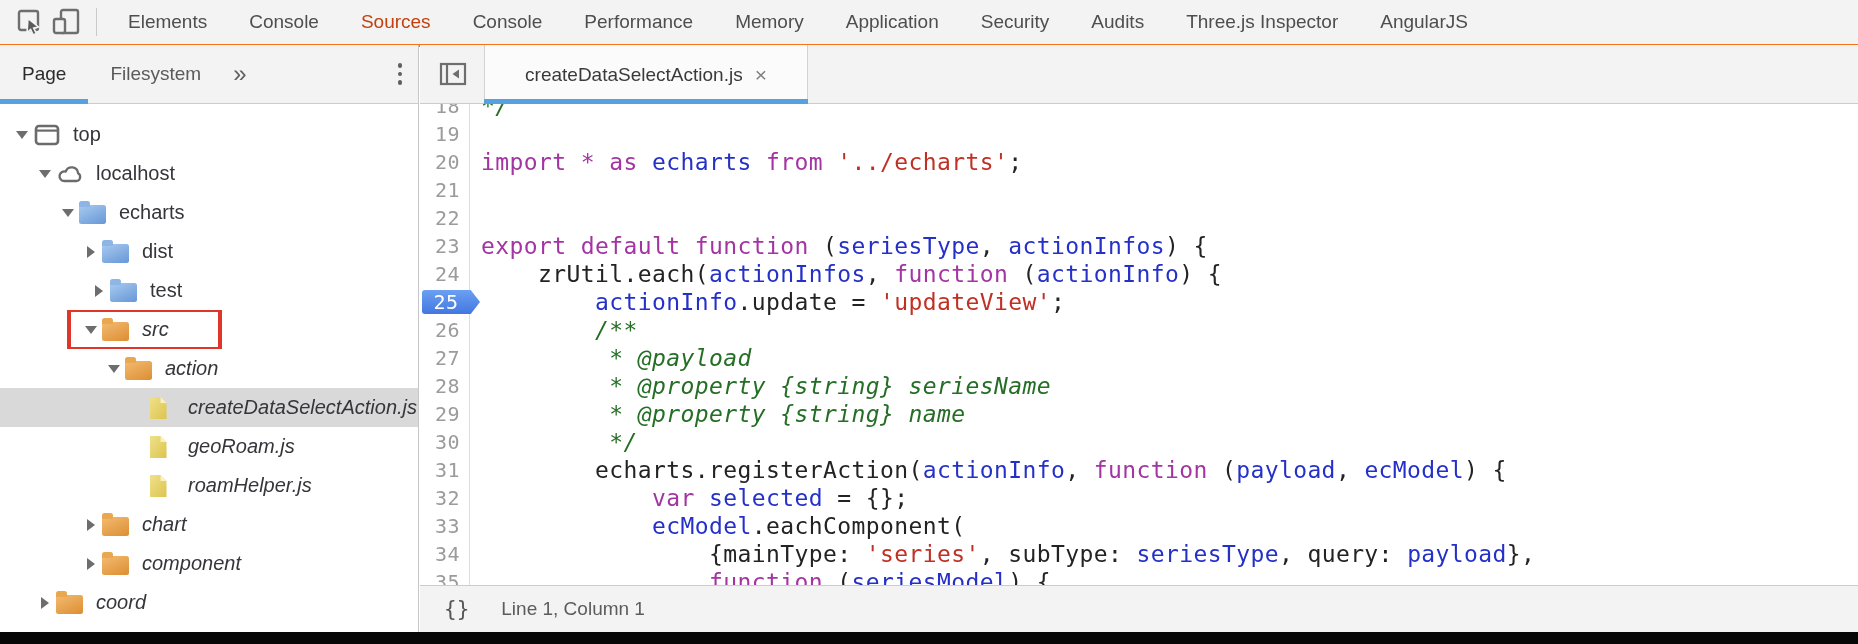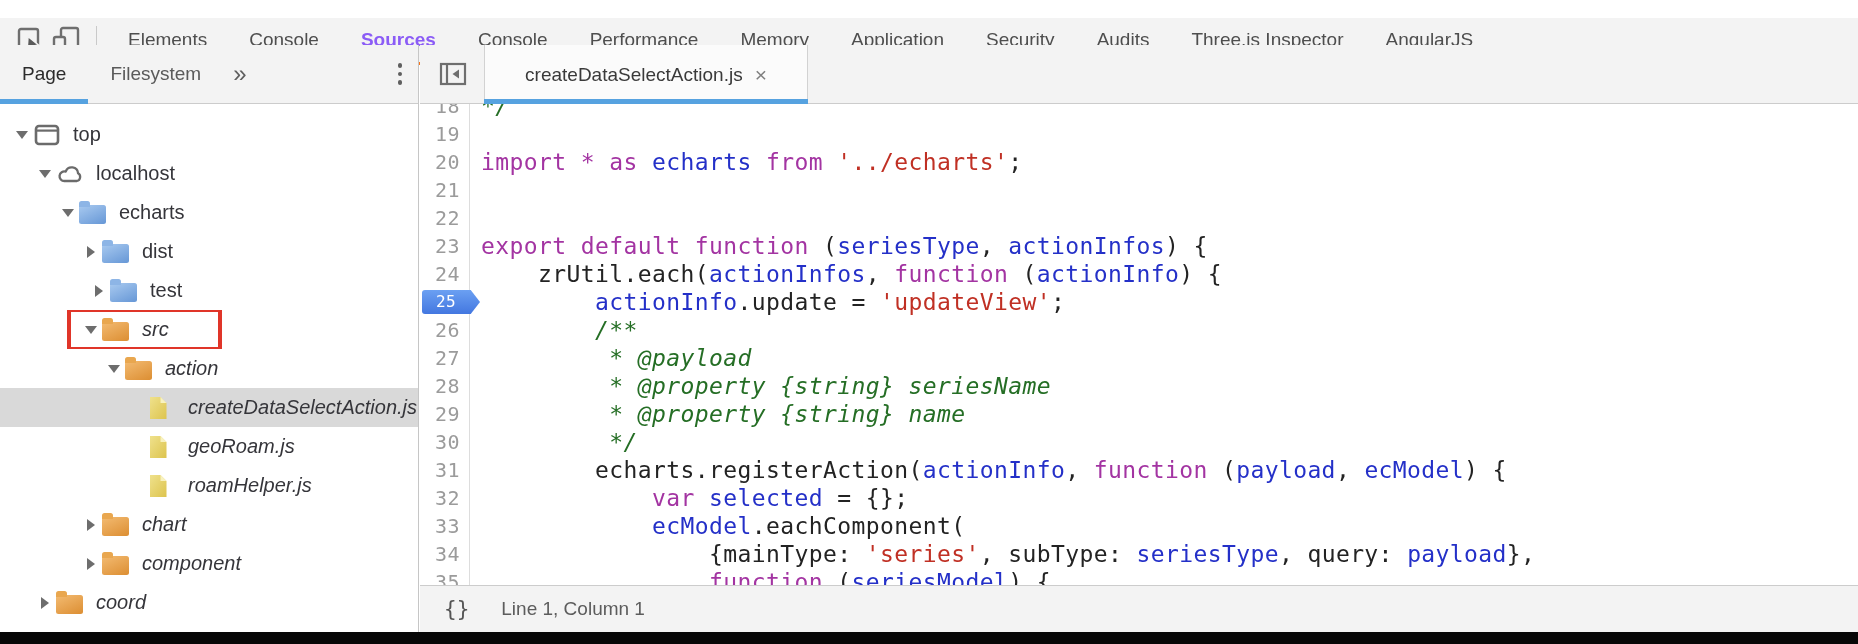--- a/index.html
+++ b/index.html
@@ -1,26 +1,26 @@
 <!DOCTYPE html>
 <html><head>
 <meta charset="utf-8">
 <style>
   html,body{margin:0;padding:0;background:#fff;}
   .devtools{position:relative;width:1858px;height:644px;overflow:hidden;background:#fff;
     font-family:"Liberation Sans","DejaVu Sans",sans-serif;-webkit-font-smoothing:antialiased;}
   
   .main-toolbar{position:absolute;left:0;top:0;right:0;height:44px;background:#f3f3f3;
-    border-bottom:3px solid #f97316;display:flex;align-items:center;margin-top:18px;}
+    border-bottom:3px solid #f97316;display:flex;align-items:center;}
   .tb-icon{width:36px;height:36px;display:flex;align-items:center;justify-content:center;flex:none;}
   .tb-icon:first-child{margin-left:12px;}
   .tb-divider{width:1px;height:28px;background:#c9c9c9;margin:0 10px 0 12px;flex:none;}
   .main-tabs{display:flex;height:100%;align-items:stretch;}
   .main-tab{padding:0 21px;font-size:19px;color:#4e4e4e;display:flex;align-items:center;cursor:default;}
-  .main-tab.active{color:#8b5cf6;font-weight:700;}
+  .main-tab.active{color:#c2410c;font-weight:400;}
   
   .left-panel{position:absolute;left:0;top:45px;width:419px;height:587px;background:#fff;
     border-right:1px solid #c6c6c6;box-sizing:border-box;}
   .panel-tabbar{height:59px;background:#f3f3f3;border-bottom:1px solid #ccc;display:flex;
     align-items:stretch;box-sizing:border-box;position:relative;}
   .side-tab{padding:0 22px;font-size:19px;color:#5a5a5a;display:flex;align-items:center;position:relative;}
   .side-tab.active{color:#2b2b2b;}
   .side-tab.active::after{content:"";position:absolute;left:0;right:0;bottom:-1px;height:5px;background:var(--accent,#56a2e0);}
   .overflow-chevron{font-size:24px;color:#5f5f5f;display:flex;align-items:center;padding:0 10px;}
   .menu-dots{margin-left:auto;margin-right:16px;display:flex;flex-direction:column;justify-content:center;gap:4px;}
@@ -52,21 +52,21 @@
   .tab-close{font-size:21px;color:#7f7f7f;line-height:1;}
   
   .code-viewport{position:absolute;left:0;top:59px;right:0;bottom:47px;overflow:hidden;background:#fff;}
   .code-inner{position:absolute;top:-12px;left:0;right:0;}
   .crow{display:flex;height:28px;line-height:28px;font-family:"DejaVu Sans Mono","Liberation Mono",monospace;
     font-size:23px;letter-spacing:0.4px;}
   .gut{width:50px;flex:none;border-right:1px solid #ddd;box-sizing:border-box;color:#9b9b9b;
     text-align:right;padding-right:9px;font-size:20px;position:relative;}
   .bp-badge{position:absolute;top:2px;left:2px;width:58px;height:24px;line-height:24px;
     background:linear-gradient(#6ba0f2,#4377e0);color:#fff;text-align:center;padding-right:10px;box-sizing:border-box;
-    clip-path:polygon(0 0,84% 0,100% 50%,84% 100%,0 100%);border-radius:3px;font-size:16px;}
+    clip-path:polygon(0 0,84% 0,100% 50%,84% 100%,0 100%);border-radius:3px;font-size:20px;}
   .ctext{padding-left:11px;white-space:pre;color:#232323;flex:none;}
   .tk-k{color:#a334a2;}
   .tk-d{color:#2430c8;}
   .tk-s{color:#c03024;}
   .tk-c{color:#256e25;font-style:italic;}
   
   .status-bar{position:absolute;left:0;right:0;bottom:0;height:47px;background:#f3f3f3;border-top:1px solid #ccc;
     box-sizing:border-box;display:flex;align-items:center;}
   .pp-btn{margin-left:24px;font-size:21px;color:#555;font-family:"DejaVu Sans Mono",monospace;}
   .pos-text{margin-left:32px;font-size:19px;color:#5c5c5c;}

